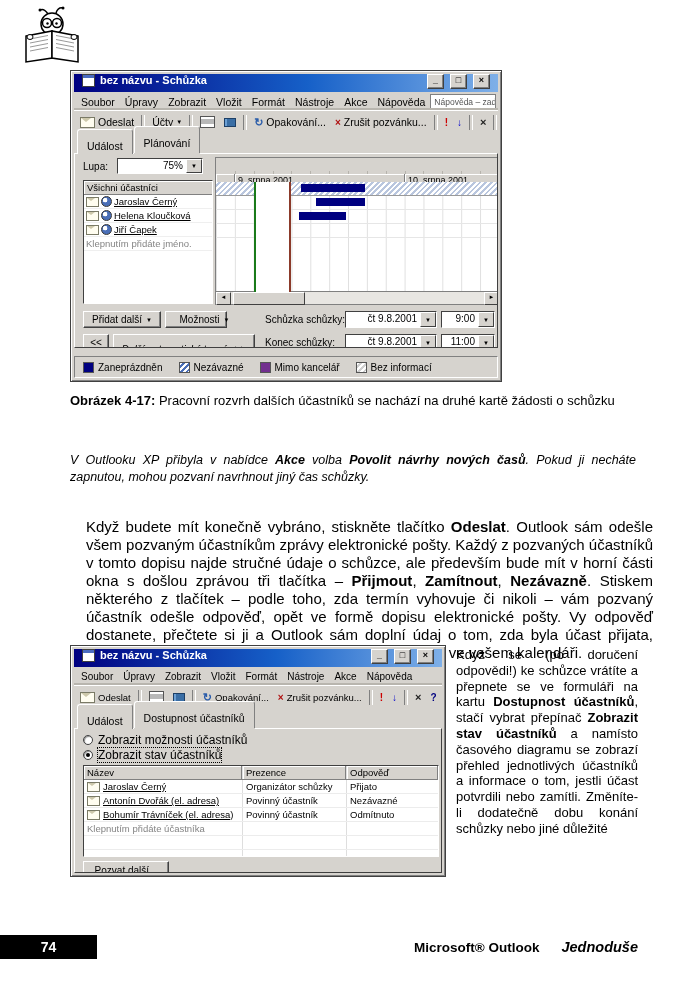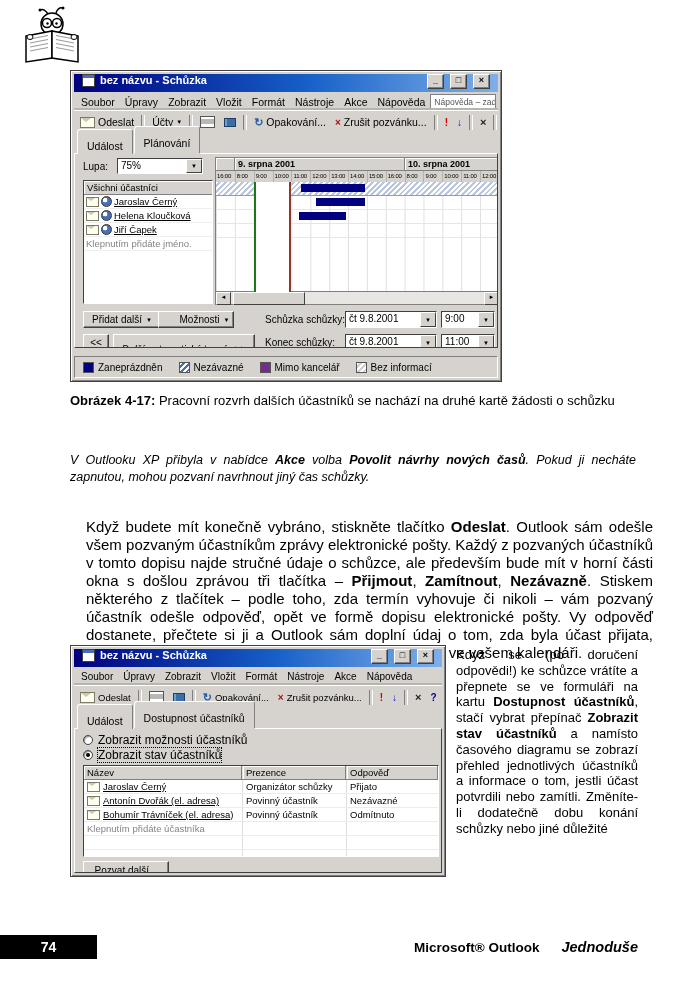--- a/index.html
+++ b/index.html
@@ -54,39 +54,39 @@
          border-bottom:none; border-top-color:#fff; border-left-color:#fff; border-radius:3px 3px 0 0;
          margin-right:1px; position:relative; top:1px; }
   .tab.active { top:0; padding-bottom:4px; z-index:3; box-shadow:0 2px 0 #d6d3ce; }
   .panel { flex:1; position:relative; border:1px solid; border-color:#fff #404040 #404040 #fff;
            background:#d6d3ce; overflow:hidden; }
   .btn { position:absolute; background:#d6d3ce; border:1px solid; border-color:#fff #404040 #404040 #fff;
          box-shadow: inset -1px -1px 0 #808080; font-size:10px; display:flex; align-items:center;
          justify-content:center; gap:4px; box-sizing:border-box; white-space:nowrap; }
   .combo { position:absolute; display:flex; background:#fff; border:1px solid; border-color:#404040 #fff #fff #404040;
            box-sizing:border-box; align-items:stretch; }
-  .combo-text { flex:1; font-size:10px; padding:1px 3px; white-space:nowrap; overflow:hidden; }
+  .combo-text { flex:1; font-size:10px; padding:1px 3px; white-space:nowrap; overflow:hidden;text-align:right; }
   .combo-btn { width:14px; flex:none; background:#d6d3ce; border:1px solid; border-color:#fff #404040 #404040 #fff;
                display:flex; align-items:center; justify-content:center; }
   .plabel { position:absolute; font-size:10px; white-space:nowrap; }
 
   
   .attendee-list { position:absolute; left:8px; top:26px; width:130px; height:124px; background:#fff;
                    border:1px solid; border-color:#404040 #fff #fff #404040; overflow:hidden; box-sizing:border-box; }
   .al-header { height:13px; background:#d6d3ce; border-bottom:1px solid #808080; font-size:9.5px;
                line-height:13px; padding:0 3px; box-shadow: inset 1px 1px 0 #fff; }
   .al-row { height:13px; display:flex; align-items:center; gap:2px; padding:0 2px;
             border-bottom:1px solid #efefef; font-size:9.5px; white-space:nowrap; overflow:hidden; }
   .al-name { text-decoration:underline; overflow:hidden; }
   .al-name.gray { color:#848484; text-decoration:none; }
   .grid { position:absolute; left:140px; top:3px; width:283px; height:146px; background:#fff;
           border:1px solid #808080; box-sizing:content-box; }
   .gd-dates { height:13px; position:relative; background:#d6d3ce; }
-  .gd-cell { position:absolute; top:0; height:13px; background:#d6d3ce; border-right:1px solid #808080;
-             border-bottom:1px solid #808080; box-shadow: inset 1px 1px 0 #fff; font-size:9px; font-weight:bold;
+  .gd-cell { position:absolute; top:16px; height:13px; background:#d6d3ce; border-right:1px solid #808080;
+             border-bottom:1px solid #808080; box-shadow: inset 1px 1px 0 #fff; font-size:9px; font-weight:normal;
              line-height:12px; padding-left:3px; box-sizing:border-box; white-space:nowrap; overflow:hidden; }
   .gd-times { height:11px; display:flex; background:#d6d3ce; border-bottom:1px solid #808080; }
   .gd-times span { width:18.866px; flex:none; font-size:6px; line-height:10px; letter-spacing:-0.2px;
                    padding-left:1px; box-sizing:border-box; border-left:1px solid #b6b3ac; overflow:hidden; }
   .gd-times span:first-child { border-left:none; }
   .gbody { position:absolute; left:0; right:0; top:24px; bottom:12px;
            background-image:linear-gradient(to right,#e0e0e0 1px,transparent 1px);
            background-size:18.866px 100%; overflow:hidden; }
   .gsel { position:absolute; top:0; bottom:0; background:#fff; border-left:2px solid #1a7a1a;
           border-right:2px solid #8b3a2a; box-sizing:border-box; z-index:2; }
@@ -306,21 +306,21 @@
           <span class="sbtn">◄</span>
           <span class="sthumb"></span>
           <span class="sbtn right">►</span>
         </div>
       </div>
 
       <span class="btn" style="left:8px; top:157px; width:78px; height:17px;">
         <span>Přidat další</span>
           <span class="dd">▼</span>
       </span>
-      <span class="btn" style="left:83px; top:157px; width:76px; height:17px;padding-left:17px;">
+      <span class="btn" style="left:90px; top:157px; width:62px; height:17px;padding-left:17px;">
         <span>Možnosti</span>
           <span class="dd">▼</span>
       </span>
       <span class="plabel" style="left:190px; top:160px;">Schůzka schůzky:</span>
       <span class="combo" style="left:270px; top:157px; width:92px; height:17px;">
         <span class="combo-text">čt 9.8.2001</span>
         <span class="combo-btn">
             <span class="dd">▼</span>
           </span>
       </span>

